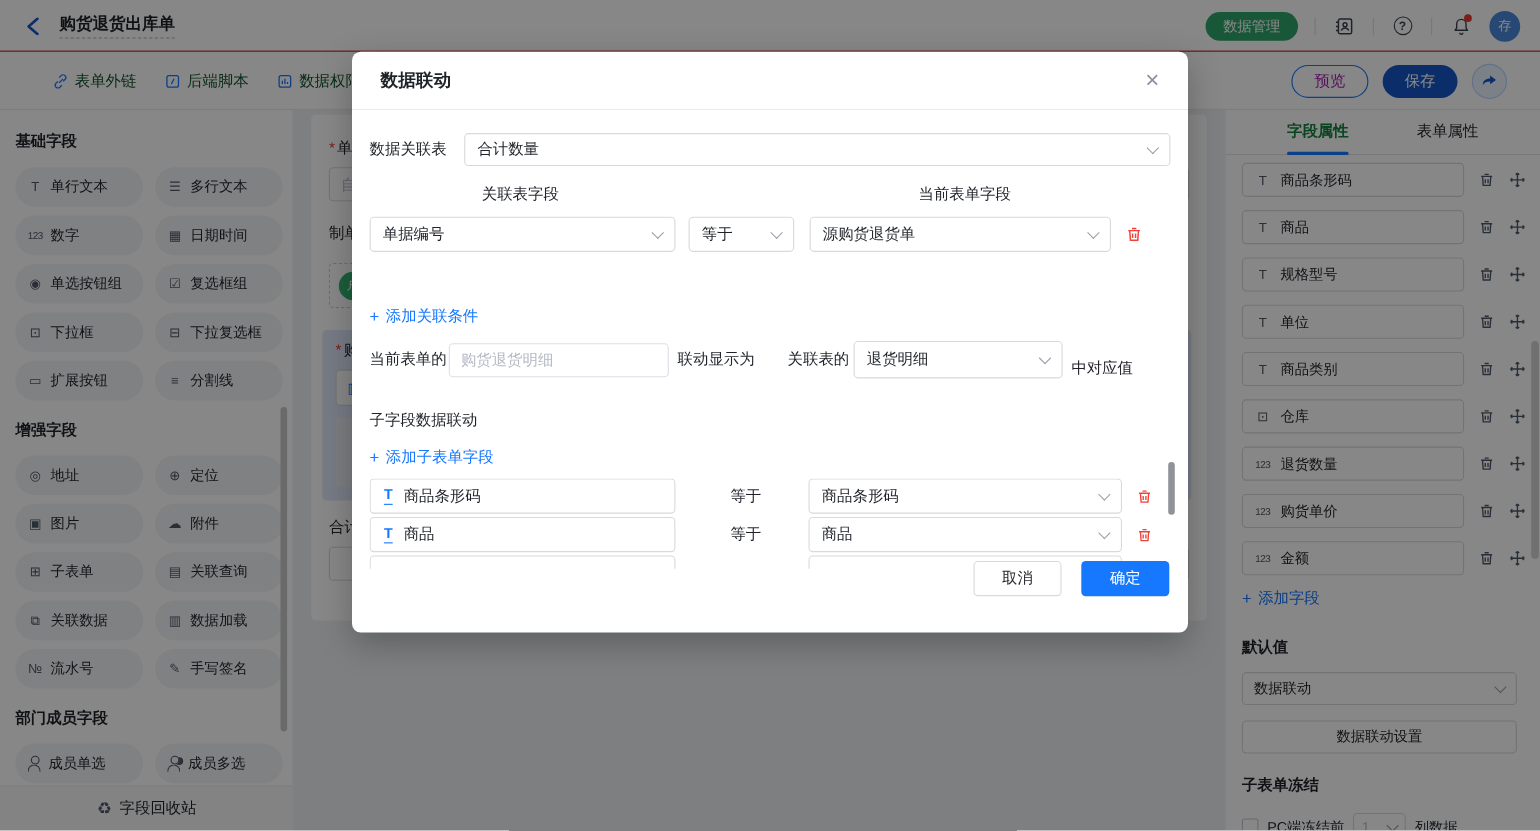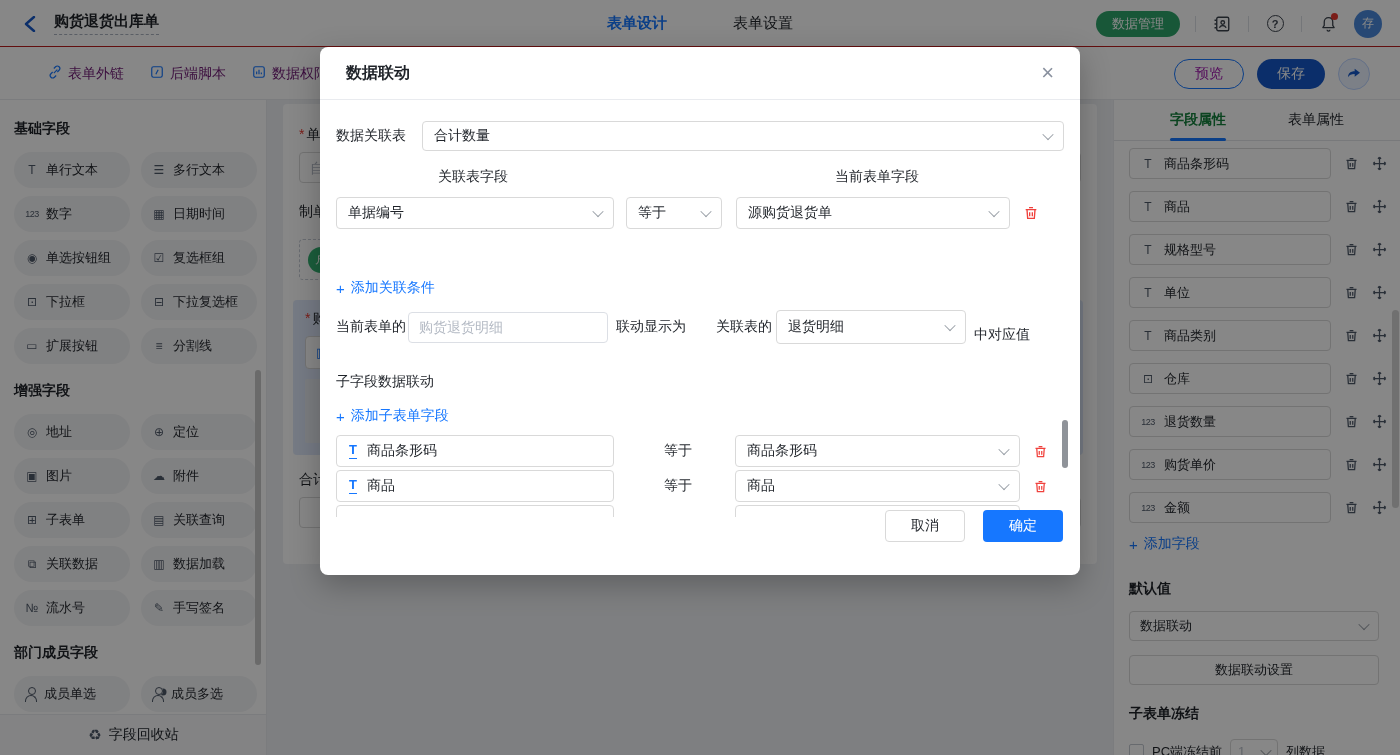--- a/index.html
+++ b/index.html
@@ -19,21 +19,21 @@
   .pill-green { height:26px; padding:0 16px; border-radius:14px; background:#2ea46b; color:#fff; font-size:13px; display:flex; align-items:center; cursor:pointer; }
   .v-div { width:1px; height:16px; background:#dcdfe5; }
   .tb-icon { width:22px; height:22px; display:flex; align-items:center; justify-content:center; color:#3c434d; cursor:pointer; position:relative; }
   .help-circle { width:17px; height:17px; border:1.5px solid #3c434d; border-radius:50%; font-size:11px; font-weight:bold; display:flex; align-items:center; justify-content:center; }
   .bell-dot { position:absolute; right:1px; top:0; width:7px; height:7px; background:#e8382f; border-radius:50%; }
   .avatar { width:28px; height:28px; border-radius:50%; background:#4a89dc; color:#fff; font-size:12px; display:flex; align-items:center; justify-content:center; cursor:pointer; }
 
   
   .toolbar { position:absolute; left:0; top:47px; width:1400px; height:53px; background:#fff; border-bottom:1px solid #e9ebef; z-index:2; }
   .tool-links { position:absolute; left:48px; top:0; height:53px; display:flex; align-items:center; gap:26px; }
-  .tool-link { display:flex; gap:6px; color:#701a75; font-size:14px; cursor:pointer; }
+  .tool-link { display:flex; align-items:center; gap:6px; color:#14532d; font-size:14px; cursor:pointer; }
   .tool-right { position:absolute; right:30px; top:0; height:53px; display:flex; align-items:center; gap:13px; }
   .btn-preview { width:70px; height:30px; border:1px solid #1677ff; color:#a21caf; border-radius:16px; background:#fff; font-size:14px; display:flex; align-items:center; justify-content:center; cursor:pointer; }
   .btn-save { width:68px; height:30px; background:#1558c9; color:#fff; border-radius:16px; font-size:14px; display:flex; align-items:center; justify-content:center; cursor:pointer; }
   .btn-share { width:32px; height:32px; border-radius:50%; background:#eaf2ff; border:1px solid #bcd4ff; display:flex; align-items:center; justify-content:center; cursor:pointer; }
 
   
   .sidebar { position:absolute; left:0; top:100px; width:267px; height:655px; background:#fff; border-right:1px solid #e9ebef; z-index:2; overflow:hidden; }
   .sb-inner { padding:20px 14px 0 14px; }
   .sb-title { font-size:14px; font-weight:bold; margin-bottom:14px; }
   .chip-grid { display:grid; grid-template-columns:116px 116px; column-gap:11px; row-gap:8px; margin-bottom:18px; }
@@ -133,24 +133,20 @@
 
   <div class="topbar">
     <div class="tb-left">
       <span class="back-btn">
         <svg width="12" height="16" viewBox="0 0 12 16">
             <path d="M10 1L2 8l8 7" fill="none" stroke="#1558c9" stroke-width="2.4" stroke-linecap="round" stroke-linejoin="round"></path>
           </svg>
       </span>
       <span class="page-title">购货退货出库单</span>
     </div>
-    <div class="tb-tabs">
-      <span class="tb-tab active">表单设计</span>
-      <span class="tb-tab">表单设置</span>
-    </div>
     <div class="tb-right">
       <span class="pill-green">数据管理</span>
       <span class="v-div"></span>
       <span class="tb-icon">
         <svg width="18" height="18" viewBox="0 0 24 24" fill="none" stroke="#3c434d" stroke-width="1.8">
             <rect x="5" y="3" width="16" height="18" rx="2"></rect>
             <circle cx="13" cy="10" r="2.4"></circle>
             <path d="M8.5 17c1-2.2 3-3 4.5-3s3.5.8 4.5 3M2 7h3M2 12h3M2 17h3"></path>
           </svg>
       </span>

